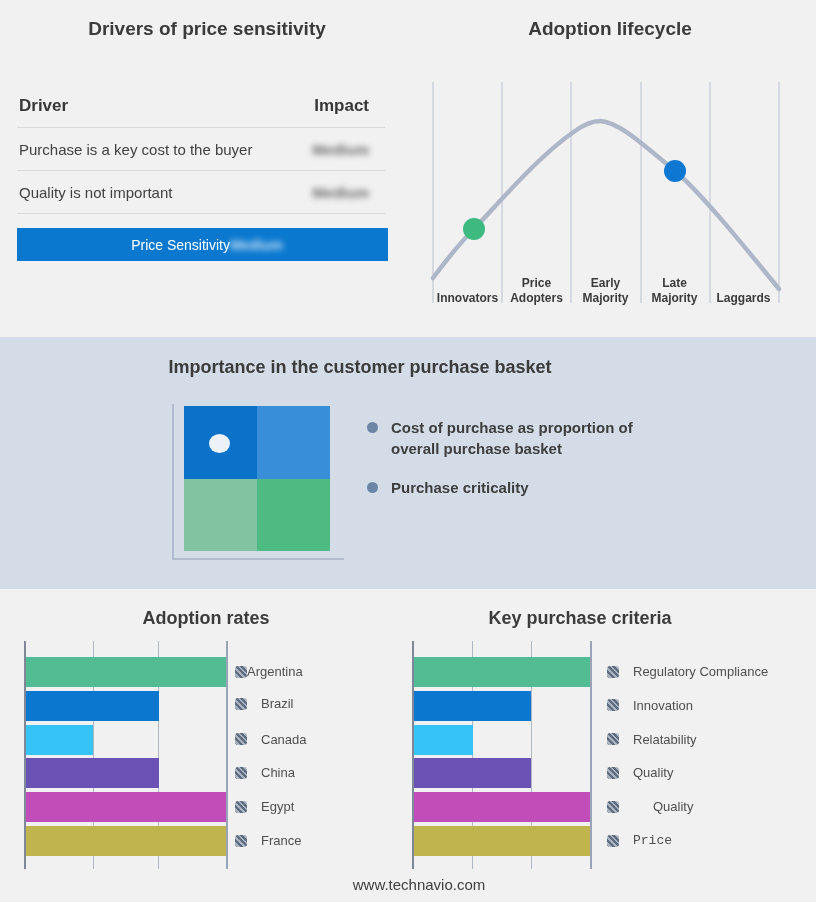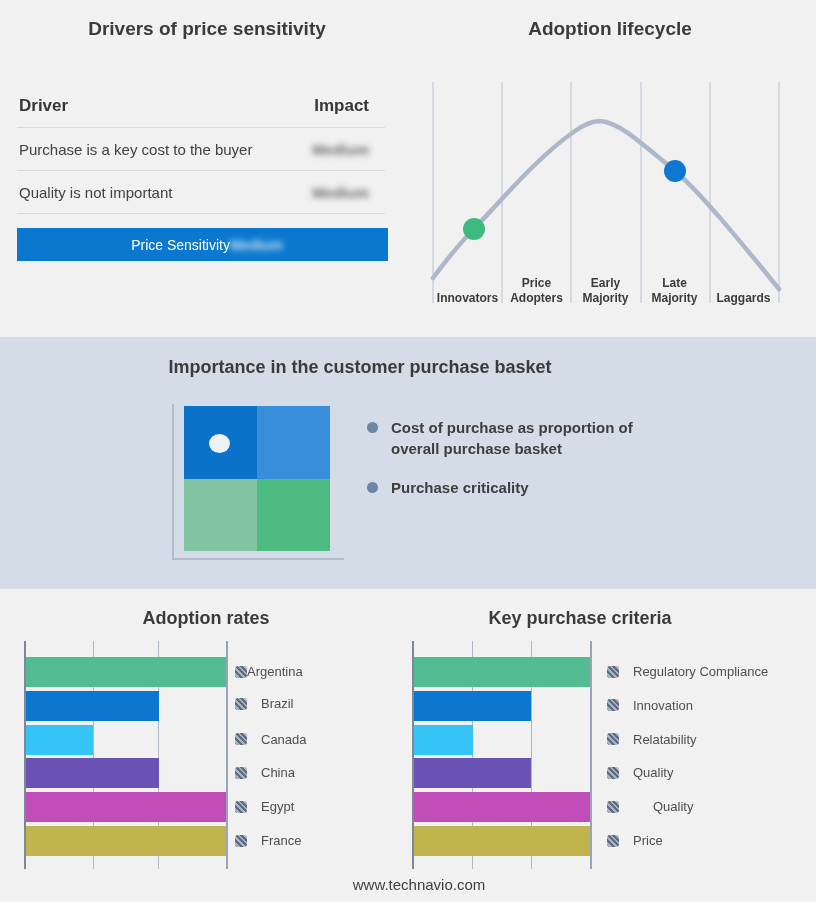--- a/index.html
+++ b/index.html
@@ -219,19 +219,19 @@
           <span class="legend-label" style="margin-left: 14px;">Quality</span>
         </div>
         <div class="bar" style="left: 414px; top: 203.2px; width: 176px; background: rgb(192, 77, 184);"></div>
         <div class="legend-item" style="left: 607px; top: 210.2px; gap: 20px;">
           <span class="hatch"></span>
           <span class="legend-label" style="margin-left: 14px;">Quality</span>
         </div>
         <div class="bar" style="left: 414px; top: 237px; width: 176px; background: rgb(191, 180, 78);"></div>
         <div class="legend-item" style="left: 607px; top: 244px;">
           <span class="hatch"></span>
-          <span class="legend-label" style="margin-left: 14px;">Price</span>
+          <span class="legend-label" style="margin-left: 14px; font-family: Liberation Mono, monospace;">Price</span>
         </div>
       </div>
   </div>
 
   <span id="footer-text">www.technavio.com</span>
 </div>
 
 </body></html>

